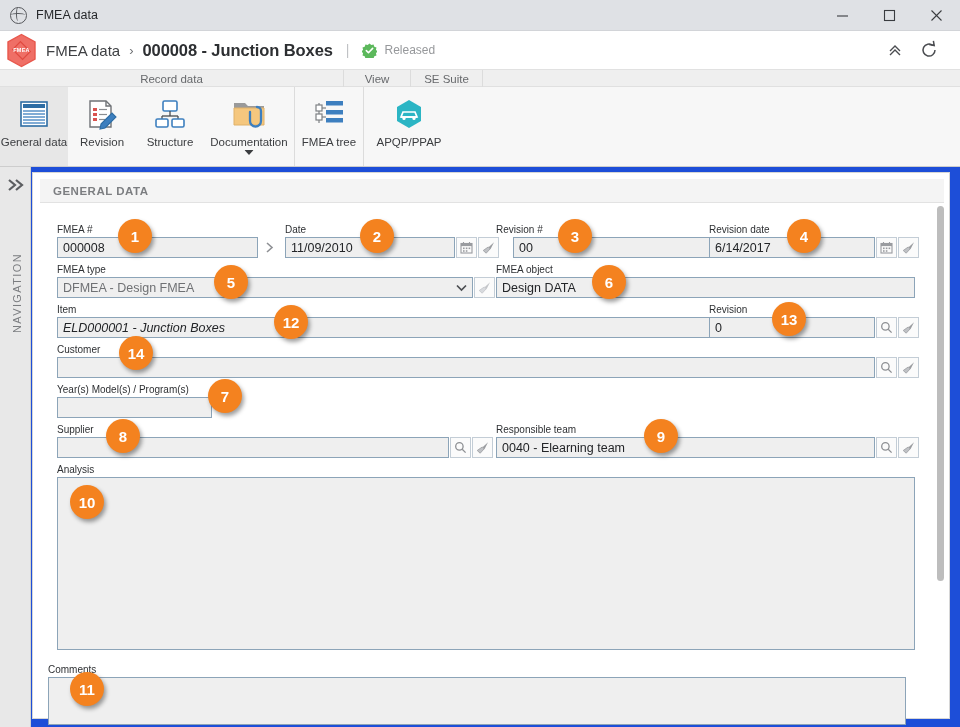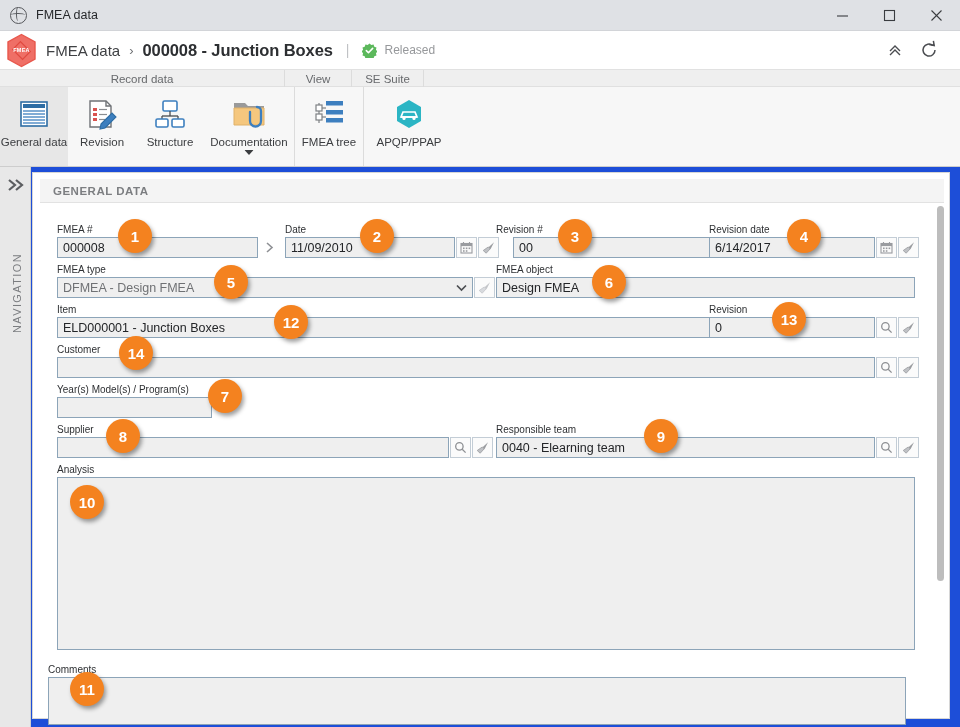--- a/index.html
+++ b/index.html
@@ -82,21 +82,21 @@
   }
   .ribbon-groups {
     position: absolute; left: 0; top: 0; width: 960px; height: 17px;
     display: flex; background: #efefef; border-bottom: 1px solid #e0e0e0;
   }
   .rg-label {
     height: 17px; display:flex; align-items:center; justify-content:center;
     font-size: 11.5px; color: #67696c;
     border-right: 1px solid #dcdcdc;
   }
-  .rg-0 { width: 285px; }
+  .rg-0 { width: 344px; }
   .rg-1 { width: 67px; }
   .rg-2 { width: 72px; }
   .rg-3 { flex: 1; border-right: none; }
 
   .ribbon-items {
     position: absolute; left: 0; top: 17px; height: 79px; display: flex;
   }
   .rbtn {
     width: 68px; height: 79px; display: flex; flex-direction: column; align-items: center;
     padding-top: 6px; position: relative;
@@ -482,28 +482,28 @@
               <path d="M12 1.2 L6.6 6.3 l1.9 1.9 L12 1.2 z" fill="#c3c5c9"></path>
               <path d="M6.2 6.0 L1.2 9.5 l3.0 2.7 L8.1 7.9 z" fill="#d8dade" stroke="#c3c5c9" stroke-width=".8"></path>
             </svg>
           </div>
         </div>
       </div>
 
       <div class="fld" style="left:463px; top:59px;">
         <div class="fld-label">FMEA object</div>
         <div class="fld-row">
-          <div class="inp" style="width:419px;">Design FMEA</div>
+          <div class="inp" style="width:419px;">Design DATA</div>
         </div>
       </div>
 
       <div class="fld" style="left:24px; top:99px;">
         <div class="fld-label">Item</div>
         <div class="fld-row">
-          <div class="inp" style="width:728px;">ELD000001 - Junction Boxes</div>
+          <div class="inp" style="width:728px;font-style:italic;">ELD000001 - Junction Boxes</div>
           <div class="btn-ico">
             <svg width="13" height="13" viewBox="0 0 13 13">
                 <circle cx="5.4" cy="5.4" r="3.7" fill="none" stroke="#8e9094" stroke-width="1.3"></circle>
                 <line x1="8.2" y1="8.2" x2="11.6" y2="11.6" stroke="#8e9094" stroke-width="1.3"></line>
               </svg>
           </div>
           <div class="btn-ico">
             <svg width="13" height="13" viewBox="0 0 13 13">
               <path d="M12 1.2 L6.6 6.3 l1.9 1.9 L12 1.2 z" fill="#9a9ca0"></path>
               <path d="M6.2 6.0 L1.2 9.5 l3.0 2.7 L8.1 7.9 z" fill="#bfc1c5" stroke="#9a9ca0" stroke-width=".8"></path>

